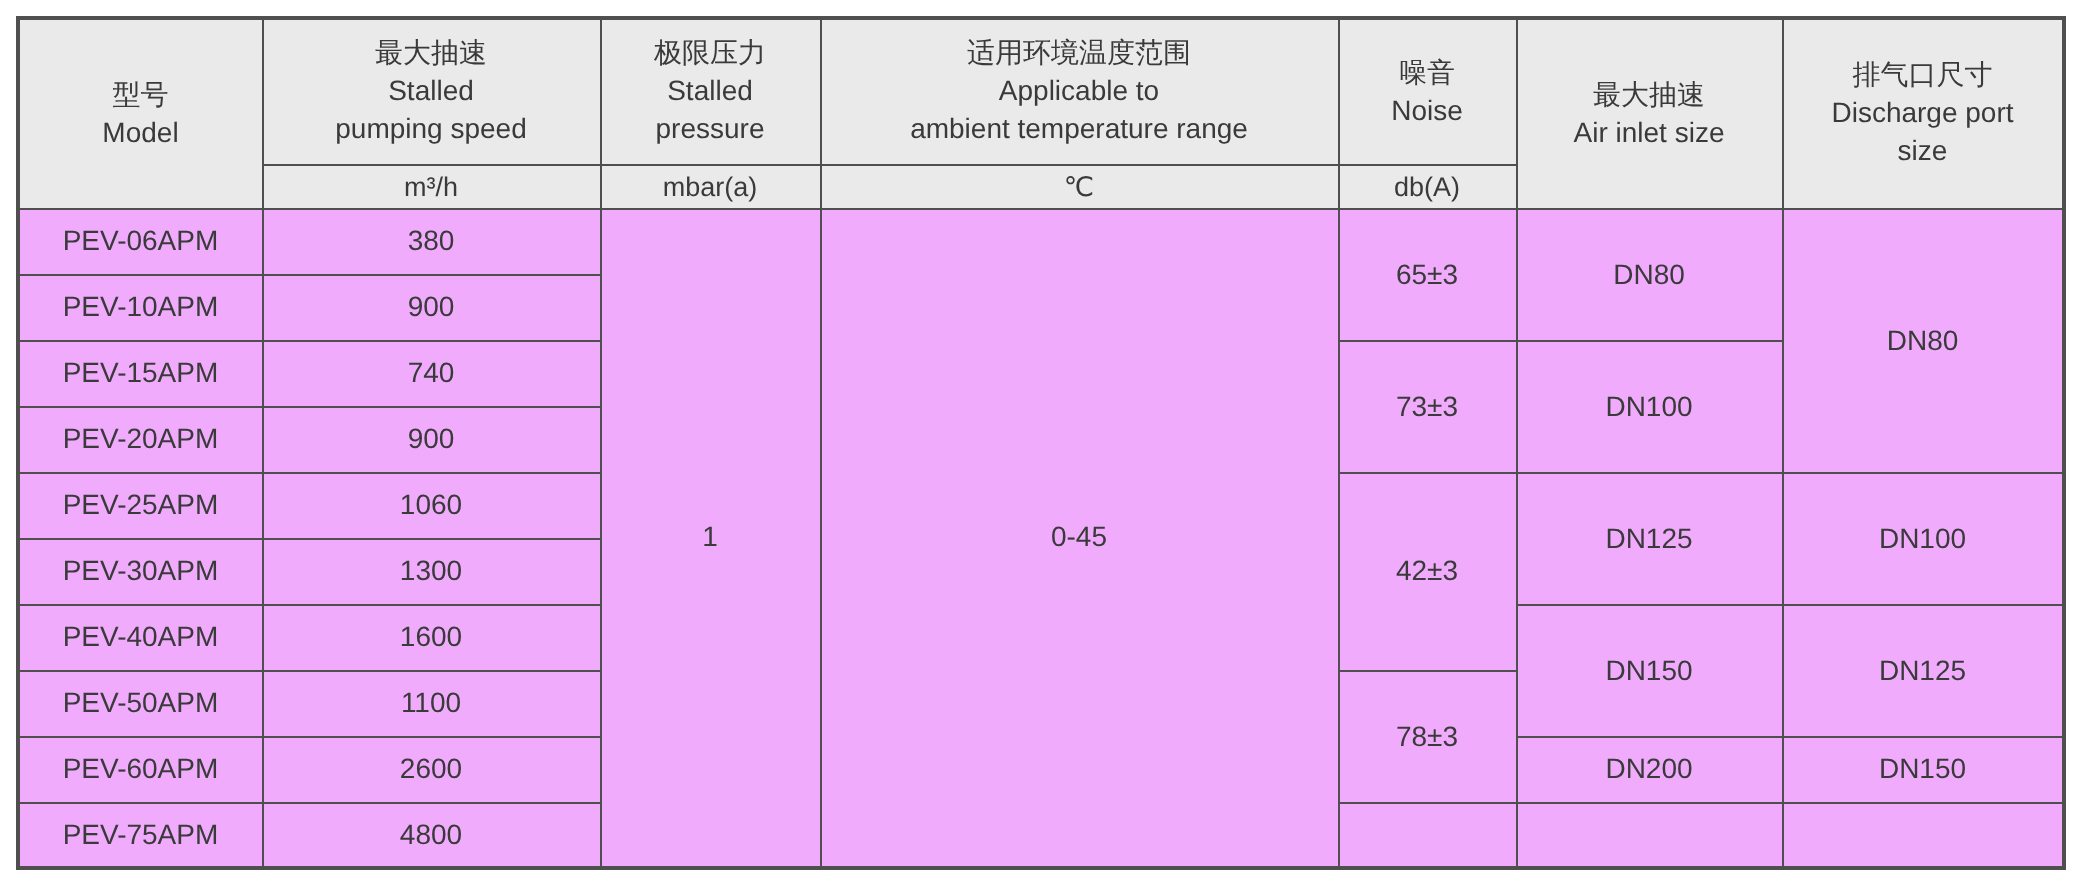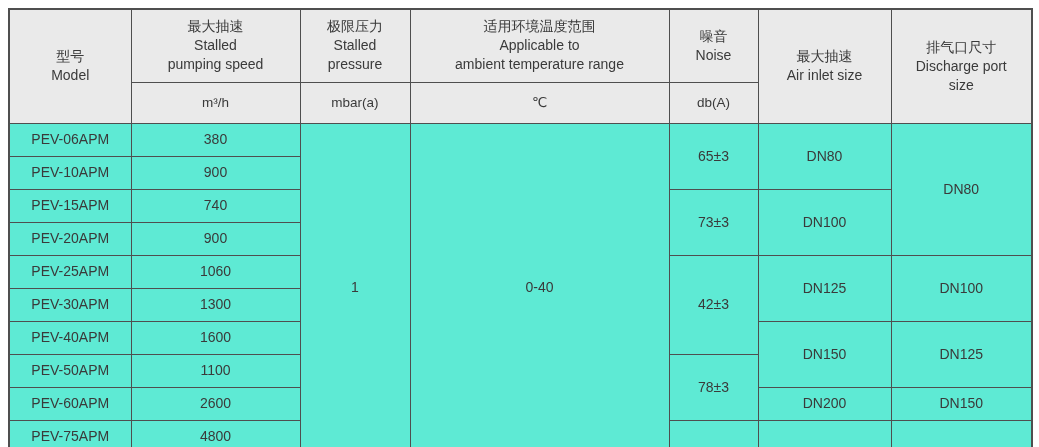--- a/index.html
+++ b/index.html
@@ -23,23 +23,23 @@
     vertical-align: middle;
     padding: 0 4px;
     font-weight: normal;
     font-size: 14px;
     line-height: 19px;
     overflow: hidden;
   }
   .spec-table { border: 2px solid #4f4f4f; }
   thead th { background: #eaeaea; }
   tr.header-main { height: 73px; }
-  tr.header-units { height: 41px; }
+  tr.header-units { height: 22px; }
   tr.header-units th { font-size: 13.5px; }
-  tbody tr { height: 33px; background: #5eead4; }
+  tbody tr { height: 33px; background: #f0abfc; }
   .zh { display: block; }
   .en { display: block; white-space: pre-line; }
 </style>
 </head>
 <body>
 
 <table class="spec-table">
   <colgroup>
     <col style="width:122px">
       <col style="width:169px">
@@ -89,21 +89,21 @@
       <th>mbar(a)</th>
       <th>℃</th>
       <th>db(A)</th>
     </tr>
   </thead>
   <tbody>
     <tr>
       <td>PEV-06APM</td>
       <td>380</td>
       <td rowspan="10">1</td>
-      <td rowspan="10">0-40</td>
+      <td rowspan="10">0-45</td>
       <td rowspan="2">65±3</td>
       <td rowspan="2">DN80</td>
       <td rowspan="4">DN80</td>
     </tr>
     <tr>
       <td>PEV-10APM</td>
       <td>900</td>
     </tr>
     <tr>
       <td>PEV-15APM</td>

